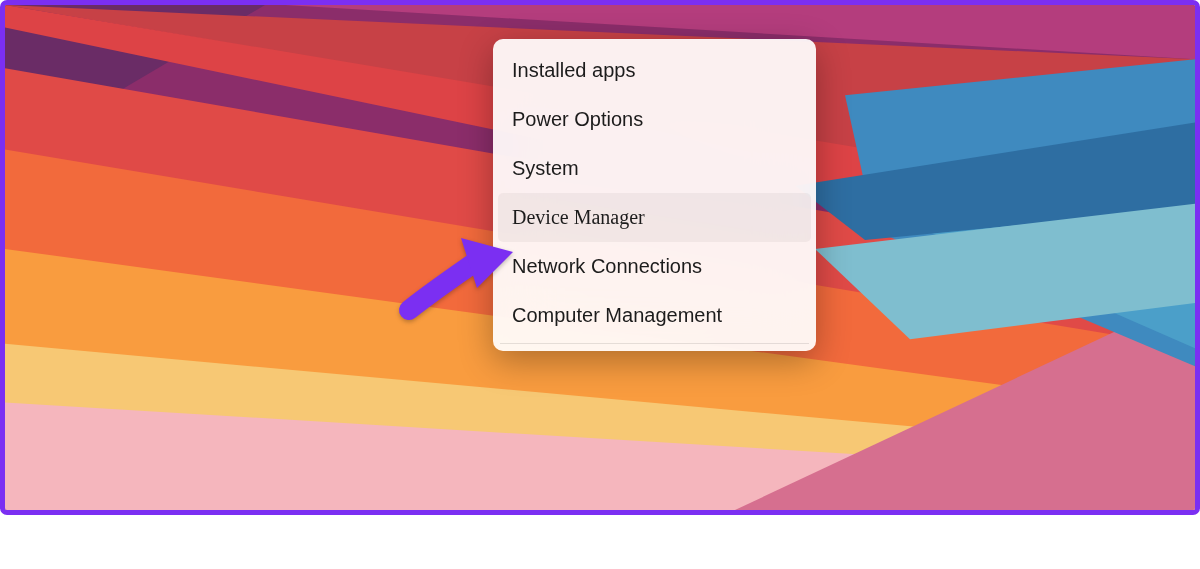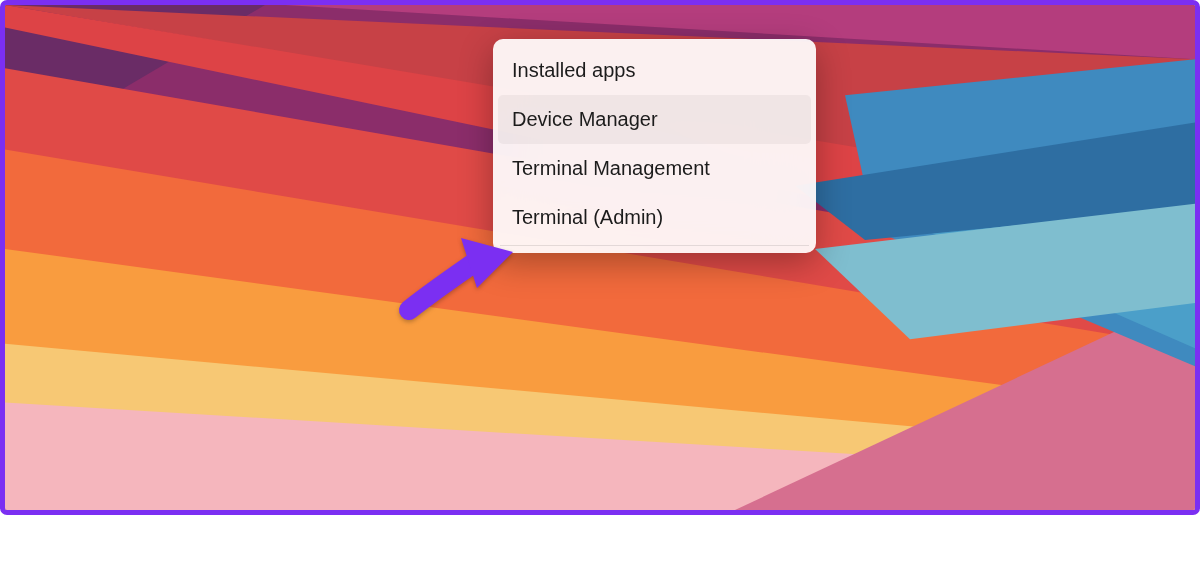--- a/index.html
+++ b/index.html
@@ -52,20 +52,21 @@
     font-size: 20px;
     color: #1c1c1c;
     padding: 12px 14px;
     border-radius: 5px;
     line-height: 1.25;
     cursor: default;
     user-select: none;
   }
   .menu-item.hovered {
     background: rgba(0,0,0,0.045);
+    font-family: Liberation Serif, serif;
   }
   .menu-separator {
     height: 1px;
     background: rgba(0,0,0,0.10);
     margin: 3px 2px 0 2px;
   }
 
   
   .arrow {
     position: absolute;
@@ -113,23 +114,25 @@
 
       <polygon points="840,100 1190,60 1190,400 870,250" fill="#3f8abf"></polygon>
       <polygon points="870,225 1190,180 1190,380" fill="#4b9fc9"></polygon>
       <polygon points="790,200 1190,130 1190,225 860,260" fill="#2e6ea2"></polygon>
       <polygon points="810,270 1190,220 1190,330 905,370" fill="#7fbecf"></polygon>
     </svg>
   </div>
 
   <div class="context-menu">
     <div class="menu-item">Installed apps</div>
+    <div class="menu-item">Power Options</div>
+    <div class="menu-item">System</div>
     <div class="menu-item hovered">Device Manager</div>
-    <div class="menu-item">Terminal Management</div>
-    <div class="menu-item">Terminal (Admin)</div>
+    <div class="menu-item">Network Connections</div>
+    <div class="menu-item">Computer Management</div>
     <div class="menu-separator"></div>
   </div>
 
   <div class="arrow">
     <svg viewBox="0 0 110 78">
 
       <path d="M 6 74 Q 30 55 78 22" stroke="#7b2ff2" stroke-width="20" stroke-linecap="round" fill="none"></path>
 
       <polygon points="58,2 110,16 74,52" fill="#7b2ff2"></polygon>
     </svg>

